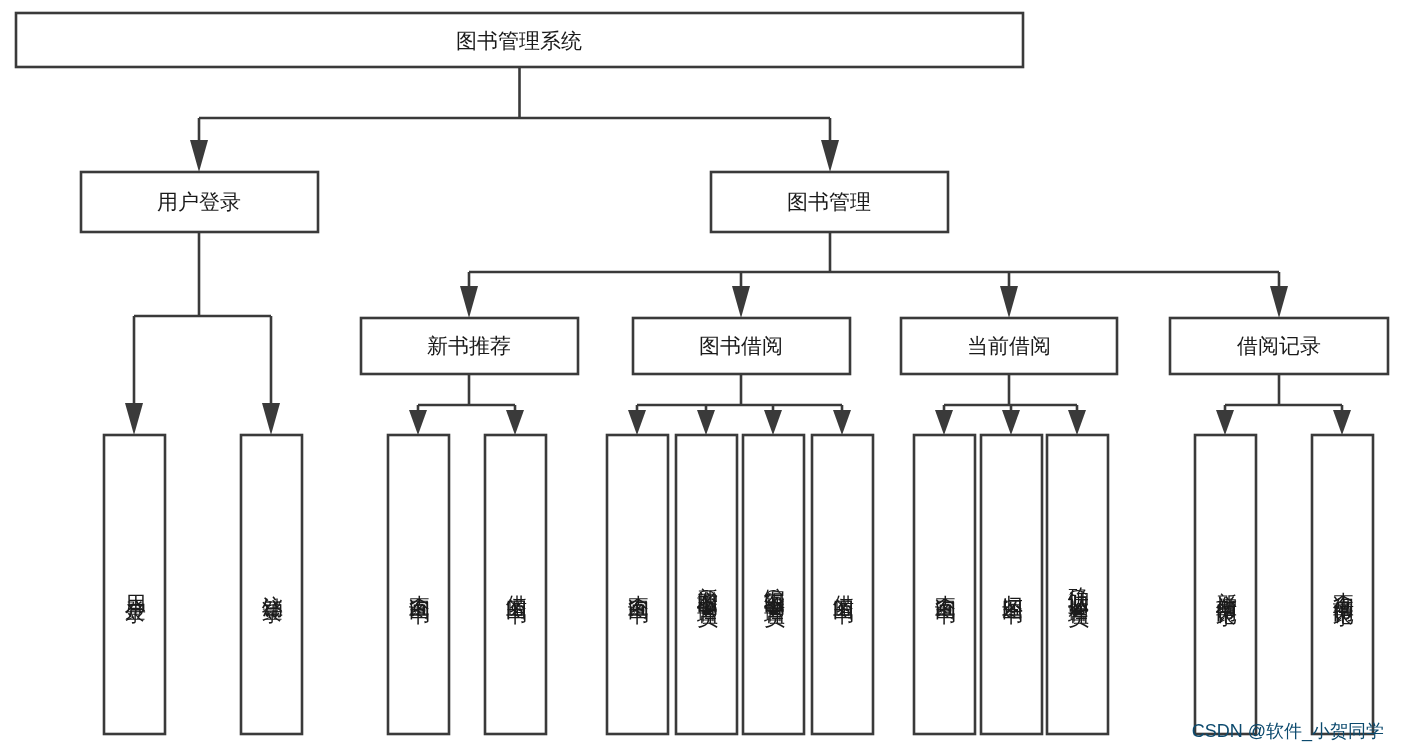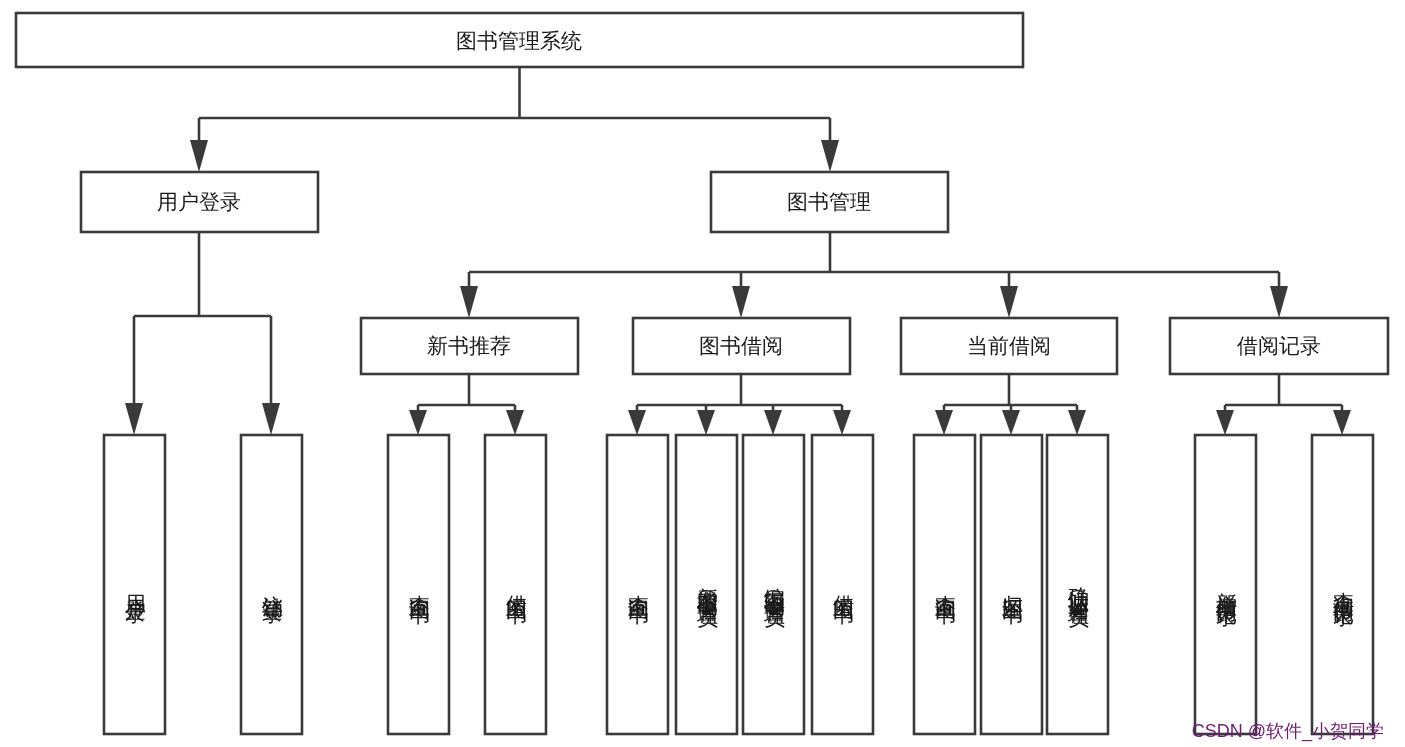--- a/index.html
+++ b/index.html
@@ -56,21 +56,21 @@
     writing-mode: vertical-rl;
     text-orientation: upright;
     letter-spacing: 3px;
   }
   .watermark-text {
     position: absolute;
     right: 8px;
     bottom: 4px;
     font-family: "Liberation Sans", "DejaVu Sans", sans-serif;
     font-size: 18px;
-    color: #701a75;
+    color: #0c4a6e;
     white-space: nowrap;
     pointer-events: none;
     user-select: none;
   }
 </style>
 </head>
 <body>
 
 <div id="diagram-root">
 

